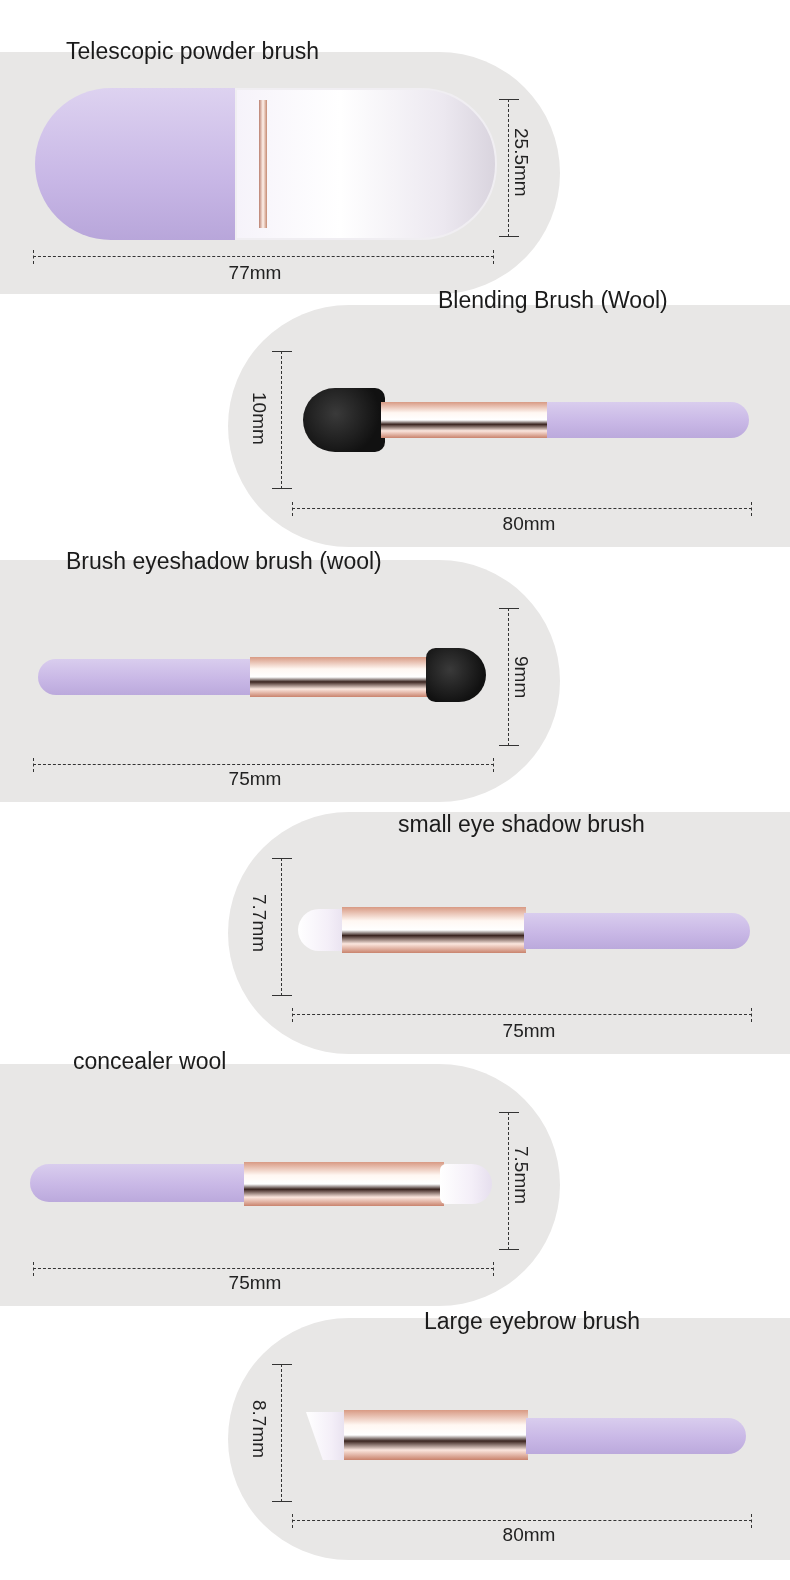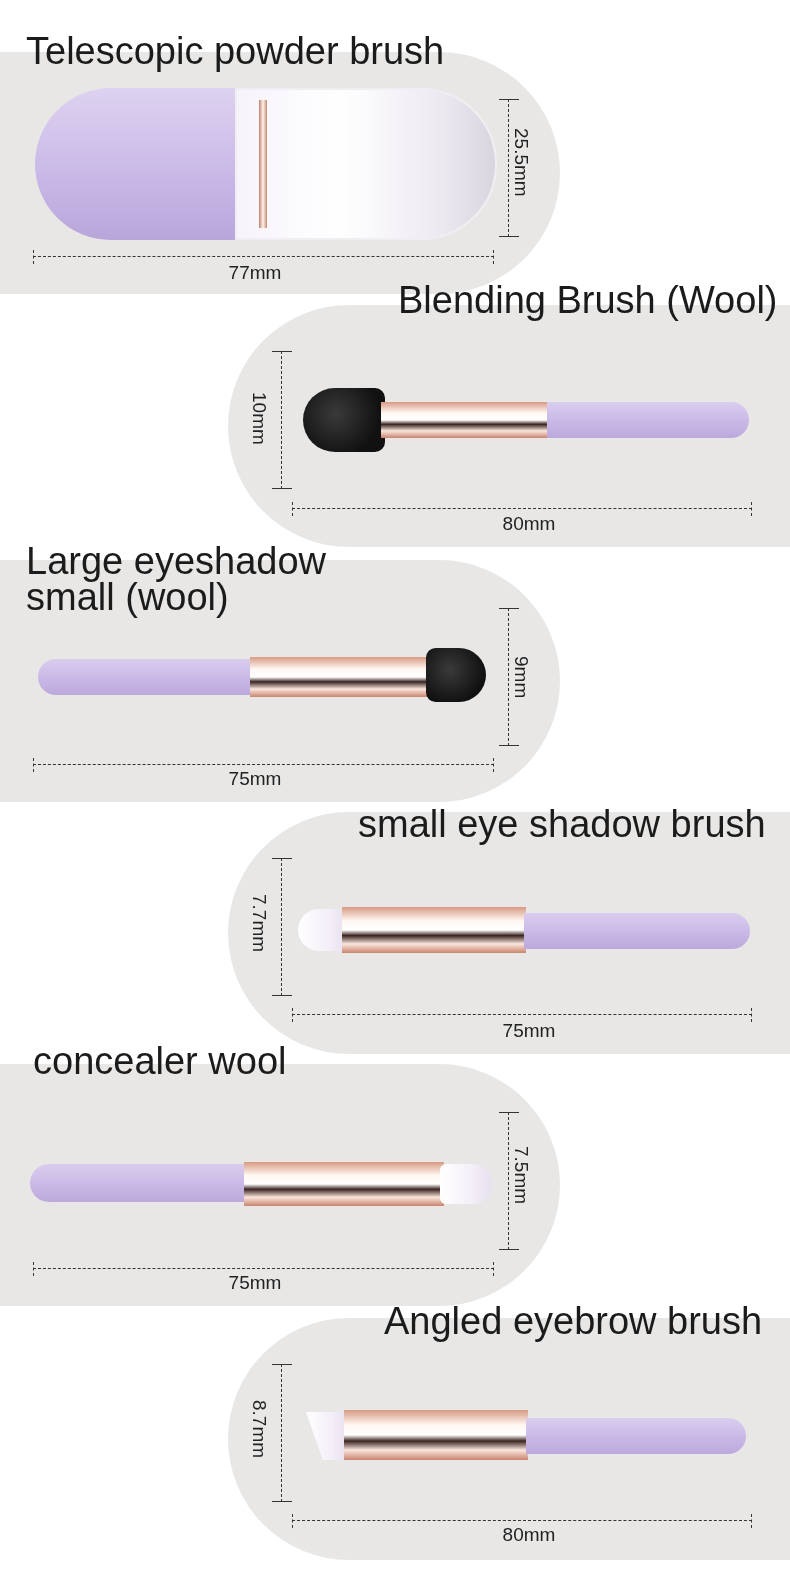--- a/index.html
+++ b/index.html
@@ -3,21 +3,21 @@
 <meta charset="utf-8">
 <style>
   * { box-sizing: border-box; margin: 0; padding: 0; }
   html, body { width: 790px; height: 1580px; background: #ffffff; overflow: hidden; }
   body { position: relative; font-family: "Liberation Sans", "DejaVu Sans", sans-serif; color: #1a1a1a; }
 
   .panel { position: absolute; height: 242px; background: #e8e7e6; }
   .panel.left  { left: 0; width: 560px; border-radius: 0 121px 121px 0; }
   .panel.right { right: 0; width: 562px; border-radius: 121px 0 0 121px; }
 
-  .title { position: absolute; font-size: 38px; line-height: 36px; white-space: nowrap; color: #1b1b1b; }
+  .title { position: absolute; font-size: 23px; line-height: 36px; white-space: nowrap; color: #1b1b1b; margin-left: 40px; }
   .title.two-line { white-space: normal; width: 320px; }
 
   .dim-h { position: absolute; height: 12px; border-top: 1px dashed #333; }
   .dim-h::before, .dim-h::after { content: ""; position: absolute; top: -7px; width: 0; height: 14px; border-left: 1px dashed #333; }
   .dim-h::before { left: 0; } .dim-h::after { right: 0; }
   .dim-h-label { position: absolute; font-size: 19px; color: #222; text-align: center; width: 120px; }
 
   .dim-v { position: absolute; width: 12px; border-left: 1px dashed #333; }
   .dim-v::before, .dim-v::after { content: ""; position: absolute; left: -10px; width: 20px; height: 0; border-top: 1px solid #333; }
   .dim-v::before { top: 0; } .dim-v::after { bottom: 0; }
@@ -50,21 +50,21 @@
   <div class="bristle-dark" style="left:0;top:0;width:82px;height:64px;border-radius:32px 10px 10px 32px;"></div>
   <div class="ferrule" style="left:78px;top:14px;width:168px;height:36px;"></div>
   <div class="handle" style="left:244px;top:14px;width:202px;height:36px;border-radius:0 18px 18px 0;"></div>
 </div>
 <div class="dim-v" style="left:281px;top:351px;height:138px;"></div>
 <div class="dim-v-label" style="left:248px;top:392px;">10mm</div>
 <div class="dim-h" style="left:292px;top:508px;width:460px;"></div>
 <div class="dim-h-label" style="left:469px;top:513px;">80mm</div>
 
 <div class="panel left" style="top:560px;"></div>
-<div class="title two-line" style="left:26px;top:543px;">Large eyeshadow small (wool)</div>
+<div class="title two-line" style="left:26px;top:543px;">Brush eyeshadow brush (wool)</div>
 <div class="brush" style="left:38px;top:648px;width:448px;height:54px;">
   <div class="handle" style="left:0;top:11px;width:212px;height:36px;border-radius:18px 0 0 18px;"></div>
   <div class="ferrule" style="left:212px;top:9px;width:180px;height:40px;"></div>
   <div class="bristle-dark" style="left:388px;top:0;width:60px;height:54px;border-radius:10px 28px 28px 10px;"></div>
 </div>
 <div class="dim-v" style="left:508px;top:608px;height:138px;"></div>
 <div class="dim-v-label" style="left:510px;top:656px;">9mm</div>
 <div class="dim-h" style="left:33px;top:764px;width:461px;"></div>
 <div class="dim-h-label" style="left:195px;top:768px;">75mm</div>
 
@@ -86,21 +86,21 @@
   <div class="handle" style="left:0;top:4px;width:216px;height:38px;border-radius:19px 0 0 19px;"></div>
   <div class="ferrule" style="left:214px;top:2px;width:200px;height:44px;"></div>
   <div class="bristle-white" style="left:410px;top:4px;width:52px;height:40px;border-radius:6px 20px 20px 6px;"></div>
 </div>
 <div class="dim-v" style="left:508px;top:1112px;height:138px;"></div>
 <div class="dim-v-label" style="left:510px;top:1146px;">7.5mm</div>
 <div class="dim-h" style="left:33px;top:1268px;width:461px;"></div>
 <div class="dim-h-label" style="left:195px;top:1272px;">75mm</div>
 
 <div class="panel right" style="top:1318px;"></div>
-<div class="title" style="left:384px;top:1303px;">Angled eyebrow brush</div>
+<div class="title" style="left:384px;top:1303px;">Large eyebrow brush</div>
 <div class="brush" style="left:306px;top:1410px;width:440px;height:52px;">
   <div class="bristle-white" style="left:0;top:2px;width:42px;height:48px;clip-path:polygon(0 0,100% 0,100% 100%,40% 100%);"></div>
   <div class="ferrule" style="left:38px;top:0;width:184px;height:50px;"></div>
   <div class="handle" style="left:220px;top:8px;width:220px;height:36px;border-radius:0 18px 18px 0;"></div>
 </div>
 <div class="dim-v" style="left:281px;top:1364px;height:138px;"></div>
 <div class="dim-v-label" style="left:248px;top:1400px;">8.7mm</div>
 <div class="dim-h" style="left:292px;top:1520px;width:460px;"></div>
 <div class="dim-h-label" style="left:469px;top:1524px;">80mm</div>
 

